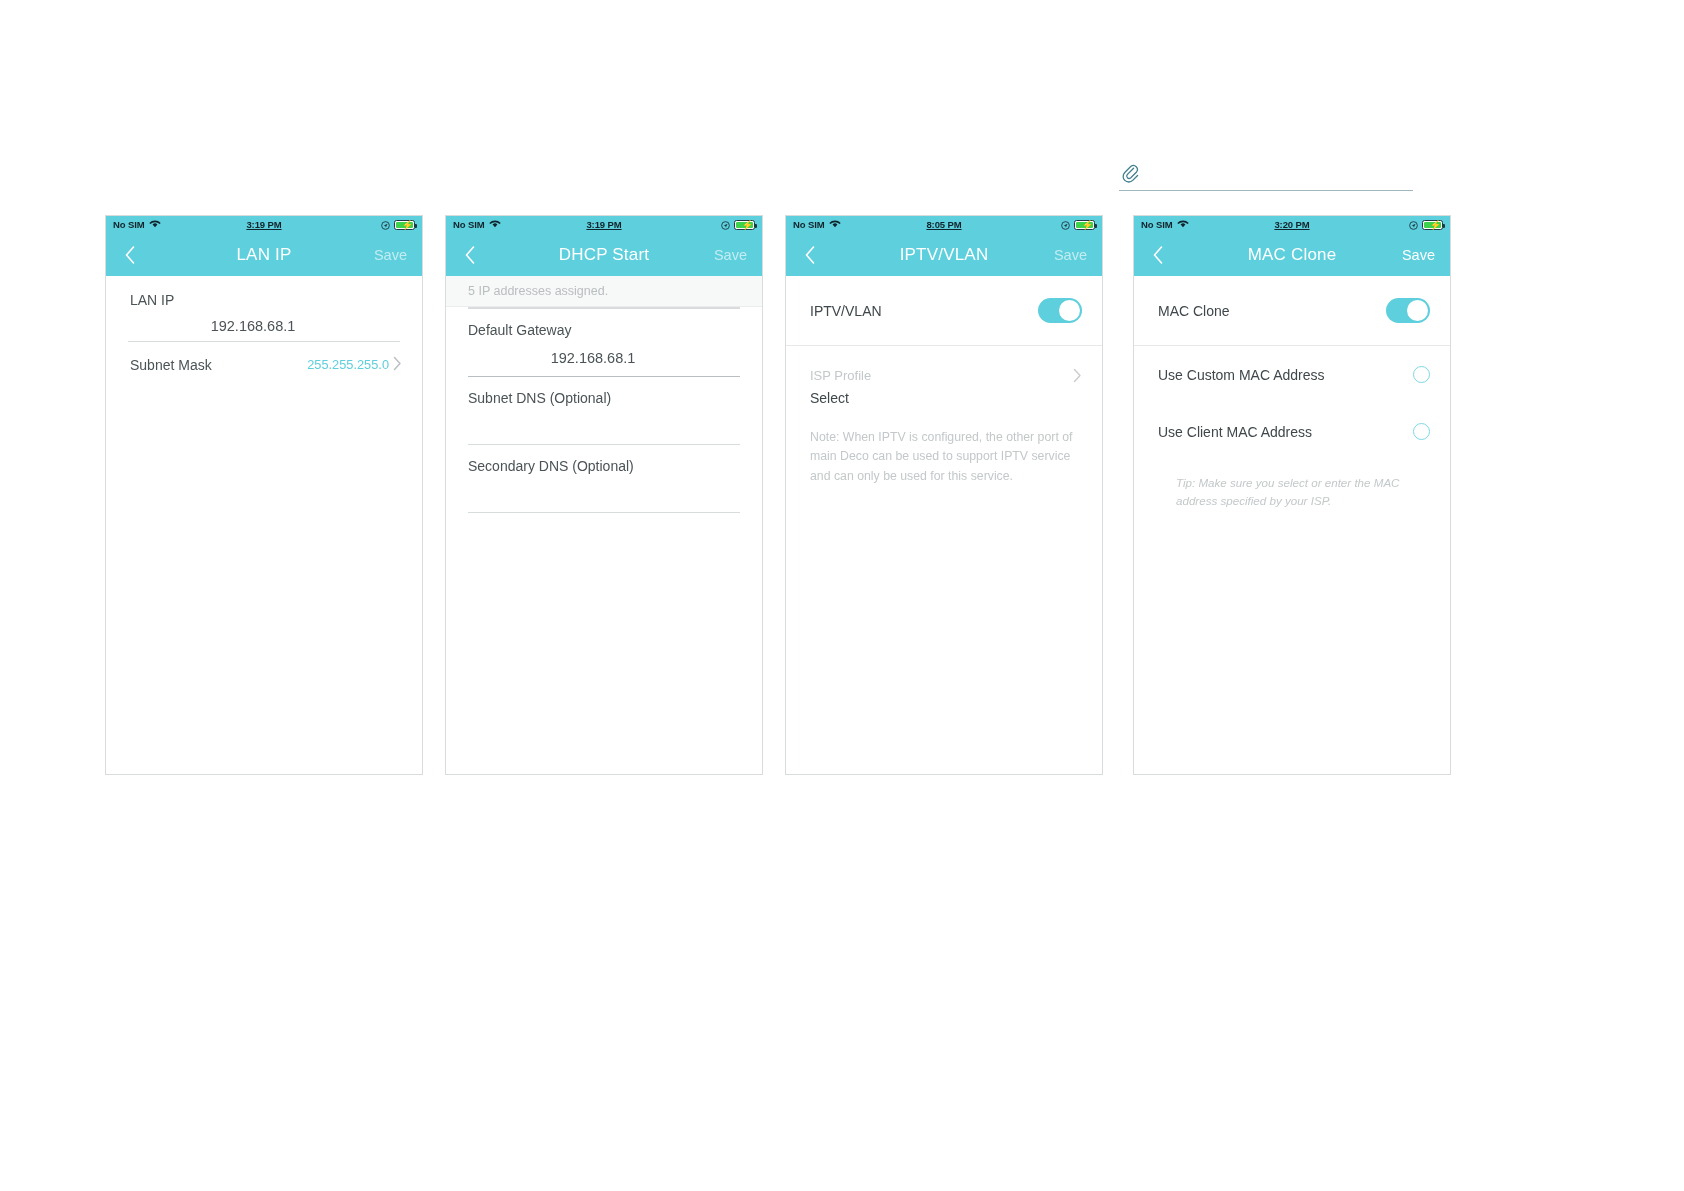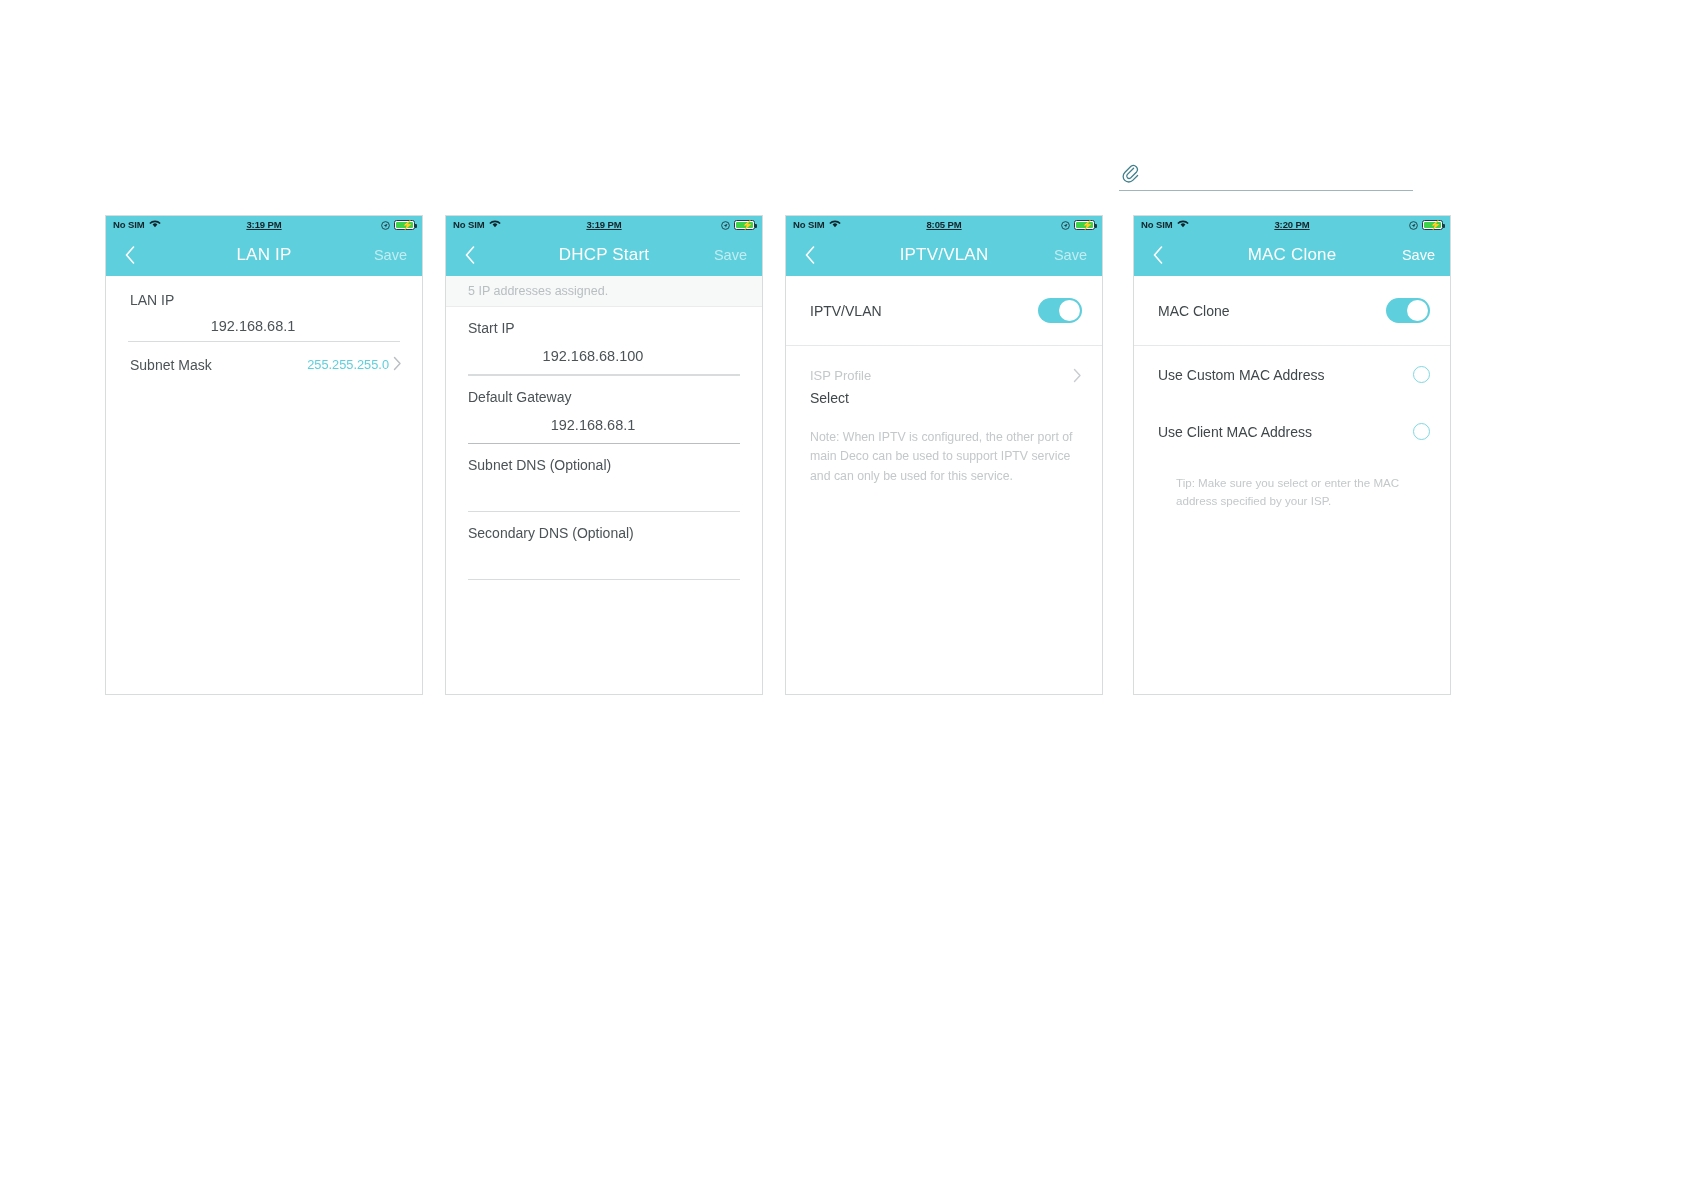--- a/index.html
+++ b/index.html
@@ -42,21 +42,21 @@
     width: 294px;
     height: 1px;
     background: #9fb6bd;
   }
 
   
   .phone {
     position: absolute;
     top: 215px;
     width: 318px;
-    height: 480px;
+    height: 560px;
     background: #c2410c;
     border: 1px solid #d8dcdd;
     box-sizing: border-box;
     overflow: hidden;
   }
   .phone.p1 { left: 105px; }
   .phone.p2 { left: 445px; }
   .phone.p3 { left: 785px; }
   .phone.p4 { left: 1133px; }
 
@@ -299,20 +299,21 @@
     padding: 22px 28px 0 24px;
     font-size: 12.3px;
     line-height: 1.58;
     color: #c3c8ca;
   }
   .tip {
     padding: 14px 34px 0 42px;
     font-size: 11.6px;
     line-height: 1.55;
     color: #c3c8ca;
+    font-style: italic;
   }
 
   
   .radiorow {
     display: flex;
     align-items: center;
     padding: 20px 20px 20px 24px;
     font-size: 14px;
     color: #3f474a;
   }
@@ -425,24 +426,20 @@
           <path d="M9.5 2 L2.5 10 L9.5 18" fill="none" stroke="#ffffff" stroke-width="1.6" stroke-linecap="round" stroke-linejoin="round"></path>
         </svg>
       </span>
       <span class="nav-title">DHCP Start</span>
       <span class="nav-save">Save</span>
     </div>
 
     <div class="pbody">
       <div class="banner">5 IP addresses assigned.</div>
 
-      <div class="fblock">
-        <div class="flabel">Start IP</div>
-        <div class="fvalue">192.168.68.100</div>
-      </div>
       <div class="rule"></div>
 
       <div class="rule"></div>
 
       <div class="fblock">
         <div class="flabel">Default Gateway</div>
         <div class="fvalue">192.168.68.1</div>
       </div>
       <div class="rule strong"></div>
 

